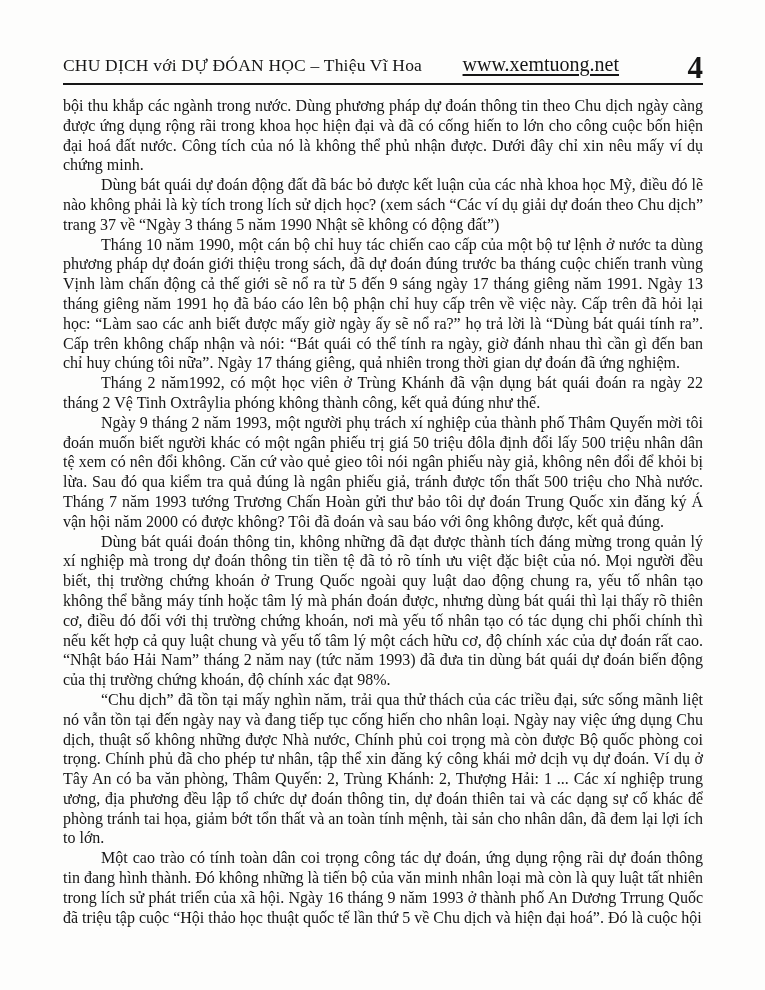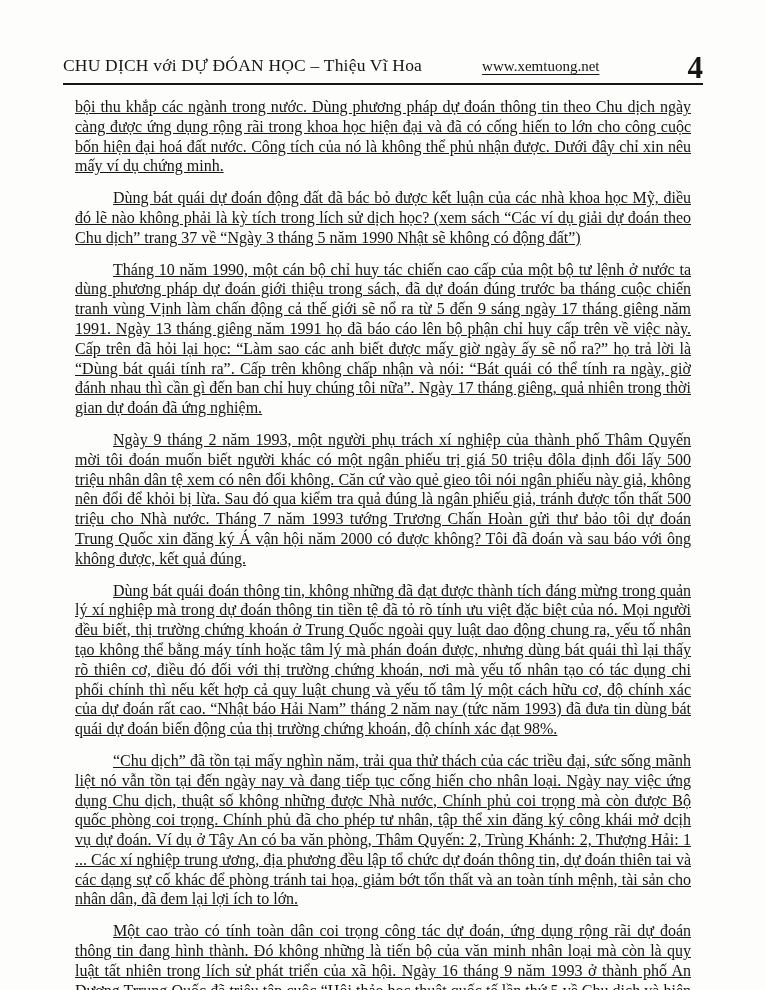--- a/index.html
+++ b/index.html
@@ -22,21 +22,21 @@
     justify-content: space-between;
     align-items: baseline;
     padding-top: 45px;
   }
   .book-title {
     font-size: 17.5px;
     letter-spacing: 0.2px;
     white-space: nowrap;
   }
   .site-url {
-    font-size: 15px;
+    font-size: 20px;
     text-decoration: underline;
     text-underline-offset: 3px;
     margin-right: 28px;
   }
   .page-number {
     font-size: 31px;
     font-weight: bold;
     transform: translateY(7px);
     line-height: 1;
   }
@@ -45,23 +45,22 @@
     border-top: 2.5px solid #161616;
     margin: 7px 0 0 0;
   }
   .body-text {
     margin-top: 11px;
     font-size: 16px;
     line-height: 19.8px;
     text-align: justify;
   }
   .body-text p {
-    margin: 12px;
+    margin: 0;
     text-indent: 38px;
-    text-decoration: underline;
   }
   .body-text p.continuation {
     text-indent: 0;
   }
 </style>
 </head>
 <body>
 
 <div class="page">
 
@@ -70,19 +69,20 @@
     <span class="site-url">www.xemtuong.net</span>
     <span class="page-number">4</span>
   </div>
 
   <hr class="header-rule">
 
   <div class="body-text">
     <p class="continuation">bội thu khắp các ngành trong nước. Dùng phương pháp dự đoán thông tin theo Chu dịch ngày càng được ứng dụng rộng rãi trong khoa học hiện đại và đã có cống hiến to lớn cho công cuộc bốn hiện đại hoá đất nước. Công tích của nó là không thể phủ nhận được. Dưới đây chỉ xin nêu mấy ví dụ chứng minh.</p>
     <p>Dùng bát quái dự đoán động đất đã bác bỏ được kết luận của các nhà khoa học Mỹ, điều đó lẽ nào không phải là kỳ tích trong lích sử dịch học? (xem sách “Các ví dụ giải dự đoán theo Chu dịch” trang 37 về “Ngày 3 tháng 5 năm 1990 Nhật sẽ không có động đất”)</p>
     <p>Tháng 10 năm 1990, một cán bộ chỉ huy tác chiến cao cấp của một bộ tư lệnh ở nước ta dùng phương pháp dự đoán giới thiệu trong sách, đã dự đoán đúng trước ba tháng cuộc chiến tranh vùng Vịnh làm chấn động cả thế giới sẽ nổ ra từ 5 đến 9 sáng ngày 17 tháng giêng năm 1991. Ngày 13 tháng giêng năm 1991 họ đã báo cáo lên bộ phận chỉ huy cấp trên về việc này. Cấp trên đã hỏi lại học: “Làm sao các anh biết được mấy giờ ngày ấy sẽ nổ ra?” họ trả lời là “Dùng bát quái tính ra”. Cấp trên không chấp nhận và nói: “Bát quái có thể tính ra ngày, giờ đánh nhau thì cần gì đến ban chỉ huy chúng tôi nữa”. Ngày 17 tháng giêng, quả nhiên trong thời gian dự đoán đã ứng nghiệm.</p>
+    <p>Tháng 2 năm1992, có một học viên ở Trùng Khánh đã vận dụng bát quái đoán ra ngày 22 tháng 2 Vệ Tinh Oxtrâylia phóng không thành công, kết quả đúng như thế.</p>
     <p>Ngày 9 tháng 2 năm 1993, một người phụ trách xí nghiệp của thành phố Thâm Quyến mời tôi đoán muốn biết người khác có một ngân phiếu trị giá 50 triệu đôla định đổi lấy 500 triệu nhân dân tệ xem có nên đổi không. Căn cứ vào quẻ gieo tôi nói ngân phiếu này giả, không nên đổi để khỏi bị lừa. Sau đó qua kiểm tra quả đúng là ngân phiếu giả, tránh được tổn thất 500 triệu cho Nhà nước. Tháng 7 năm 1993 tướng Trương Chấn Hoàn gửi thư bảo tôi dự đoán Trung Quốc xin đăng ký Á vận hội năm 2000 có được không? Tôi đã đoán và sau báo với ông không được, kết quả đúng.</p>
     <p>Dùng bát quái đoán thông tin, không những đã đạt được thành tích đáng mừng trong quản lý xí nghiệp mà trong dự đoán thông tin tiền tệ đã tỏ rõ tính ưu việt đặc biệt của nó. Mọi người đều biết, thị trường chứng khoán ở Trung Quốc ngoài quy luật dao động chung ra, yếu tố nhân tạo không thể bằng máy tính hoặc tâm lý mà phán đoán được, nhưng dùng bát quái thì lại thấy rõ thiên cơ, điều đó đối với thị trường chứng khoán, nơi mà yếu tố nhân tạo có tác dụng chi phối chính thì nếu kết hợp cả quy luật chung và yếu tố tâm lý một cách hữu cơ, độ chính xác của dự đoán rất cao. “Nhật báo Hải Nam” tháng 2 năm nay (tức năm 1993) đã đưa tin dùng bát quái dự đoán biến động của thị trường chứng khoán, độ chính xác đạt 98%.</p>
     <p>“Chu dịch” đã tồn tại mấy nghìn năm, trải qua thử thách của các triều đại, sức sống mãnh liệt nó vẫn tồn tại đến ngày nay và đang tiếp tục cống hiến cho nhân loại. Ngày nay việc ứng dụng Chu dịch, thuật số không những được Nhà nước, Chính phủ coi trọng mà còn được Bộ quốc phòng coi trọng. Chính phủ đã cho phép tư nhân, tập thể xin đăng ký công khái mở dcịh vụ dự đoán. Ví dụ ở Tây An có ba văn phòng, Thâm Quyến: 2, Trùng Khánh: 2, Thượng Hải: 1 ... Các xí nghiệp trung ương, địa phương đều lập tổ chức dự đoán thông tin, dự đoán thiên tai và các dạng sự cố khác để phòng tránh tai họa, giảm bớt tổn thất và an toàn tính mệnh, tài sản cho nhân dân, đã đem lại lợi ích to lớn.</p>
     <p>Một cao trào có tính toàn dân coi trọng công tác dự đoán, ứng dụng rộng rãi dự đoán thông tin đang hình thành. Đó không những là tiến bộ của văn minh nhân loại mà còn là quy luật tất nhiên trong lích sử phát triển của xã hội. Ngày 16 tháng 9 năm 1993 ở thành phố An Dương Trrung Quốc đã triệu tập cuộc “Hội thảo học thuật quốc tế lần thứ 5 về Chu dịch và hiện đại hoá”. Đó là cuộc hội</p>
   </div>
 
 </div>
 
 </body></html>

